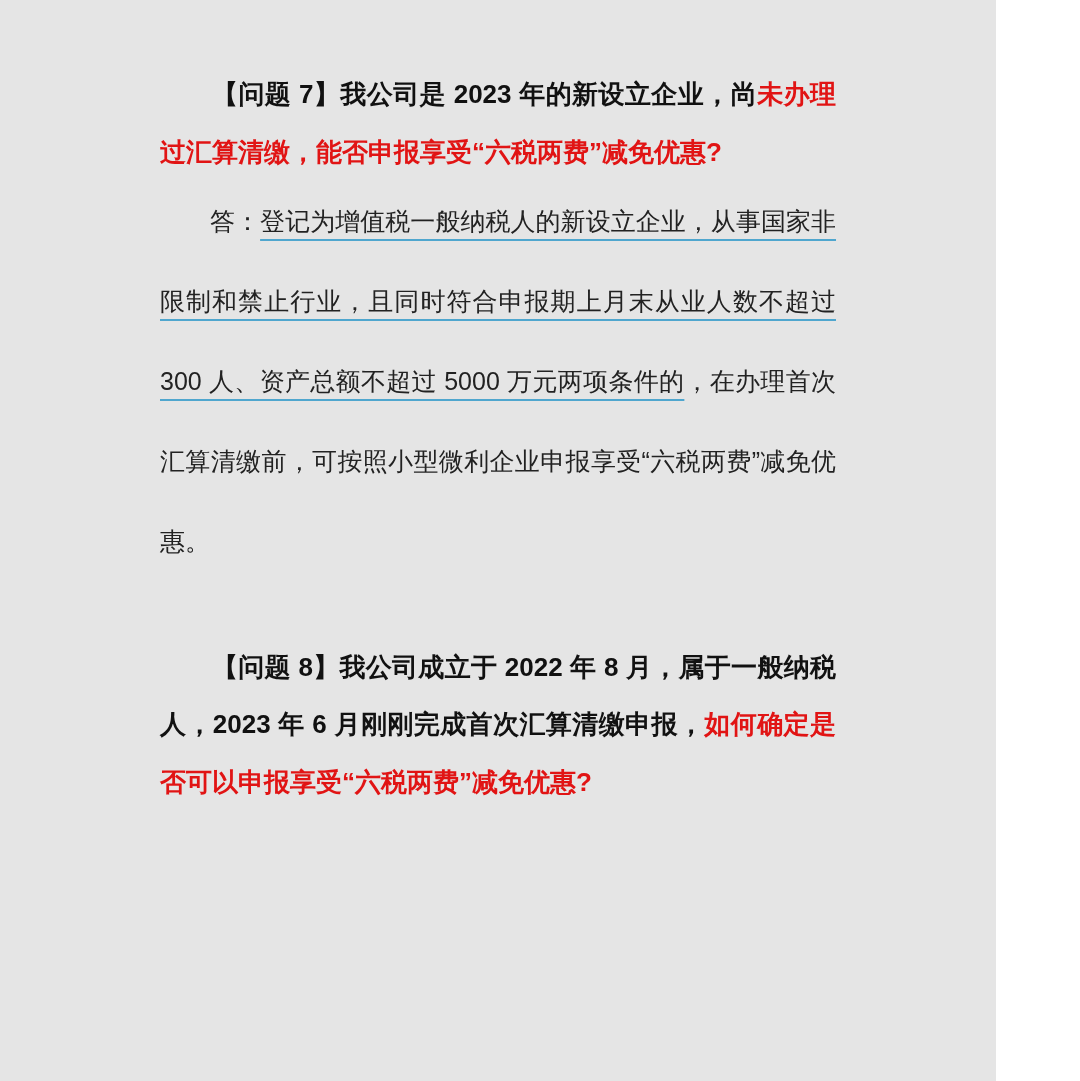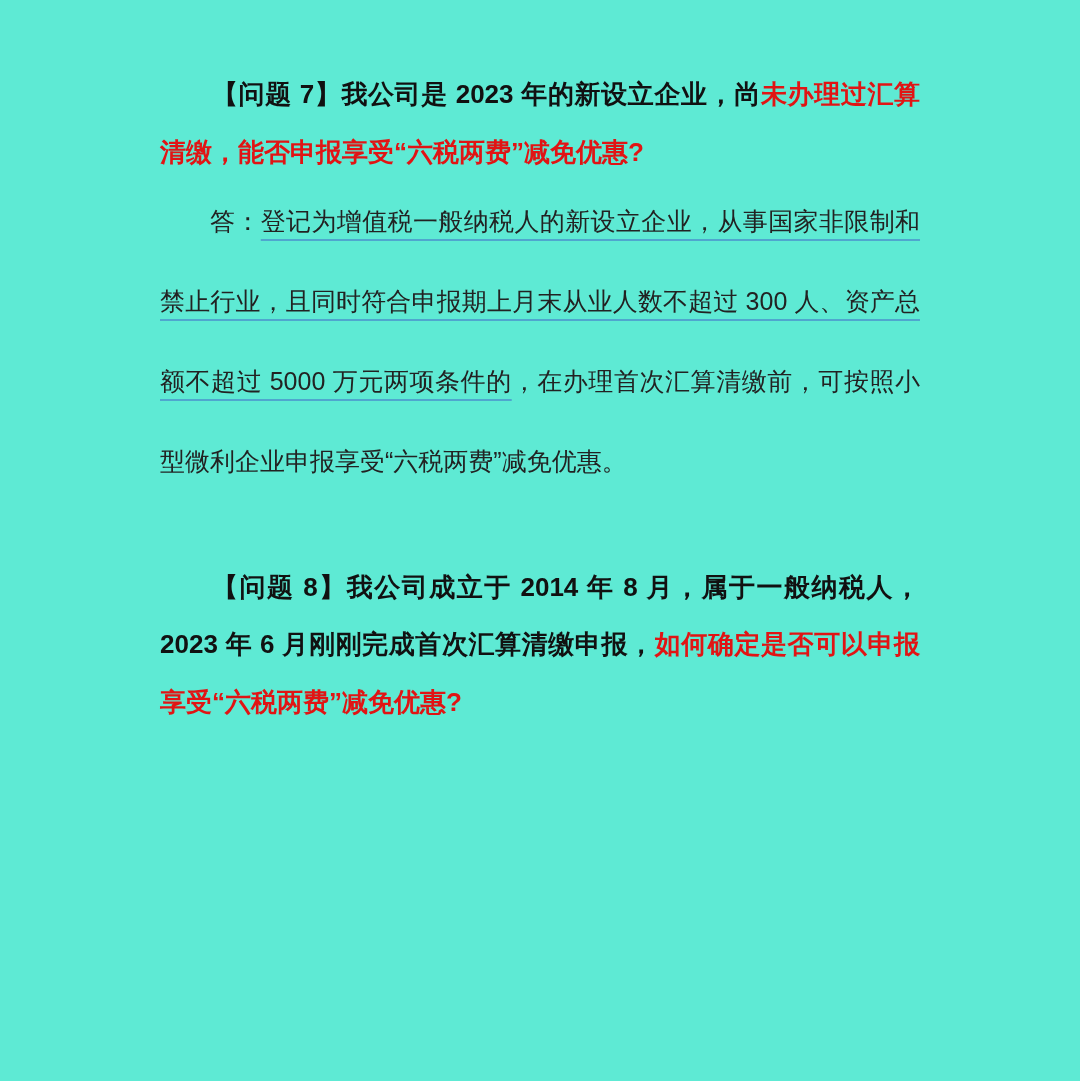--- a/index.html
+++ b/index.html
@@ -2,24 +2,24 @@
 <html><head>
 <meta charset="utf-8">
 <style>
   html, body {
     margin: 0;
     padding: 0;
     background: #ffffff;
   }
   .page {
     position: relative;
-    width: 1080px;
+    width: 996px;
     height: 1081px;
     box-sizing: border-box;
-    background: #5eead4;
+    background: #e5e5e5;
     padding: 66px 160px 0 160px;
     overflow: hidden;
     font-family: "Liberation Sans", "DejaVu Sans", sans-serif;
   }
   p {
     margin: 0;
     text-indent: 2em;
     text-align: justify;
     text-justify: inter-ideograph;
   }
@@ -51,16 +51,16 @@
 </head>
 <body>
 
 <div class="page">
   <div>
       <div class="block">
         <p class="q"><span>【问题 7】我公司是 2023 年的新设立企业，尚</span><span class="red">未办理过汇算清缴，能否申报享受“六税两费”减免优惠?</span></p>
         <p class="a"><span>答：</span><span class="ul">登记为增值税一般纳税人的新设立企业，从事国家非限制和禁止行业，且同时符合申报期上月末从业人数不超过 300 人、资产总额不超过 5000 万元两项条件的</span><span>，在办理首次汇算清缴前，可按照小型微利企业申报享受“六税两费”减免优惠。</span></p>
       </div>
       <div class="block">
-        <p class="q"><span>【问题 8】我公司成立于 2014 年 8 月，属于一般纳税人，2023 年 6 月刚刚完成首次汇算清缴申报，</span><span class="red">如何确定是否可以申报享受“六税两费”减免优惠?</span></p>
+        <p class="q"><span>【问题 8】我公司成立于 2022 年 8 月，属于一般纳税人，2023 年 6 月刚刚完成首次汇算清缴申报，</span><span class="red">如何确定是否可以申报享受“六税两费”减免优惠?</span></p>
       </div>
     </div>
 </div>
 
 </body></html>

